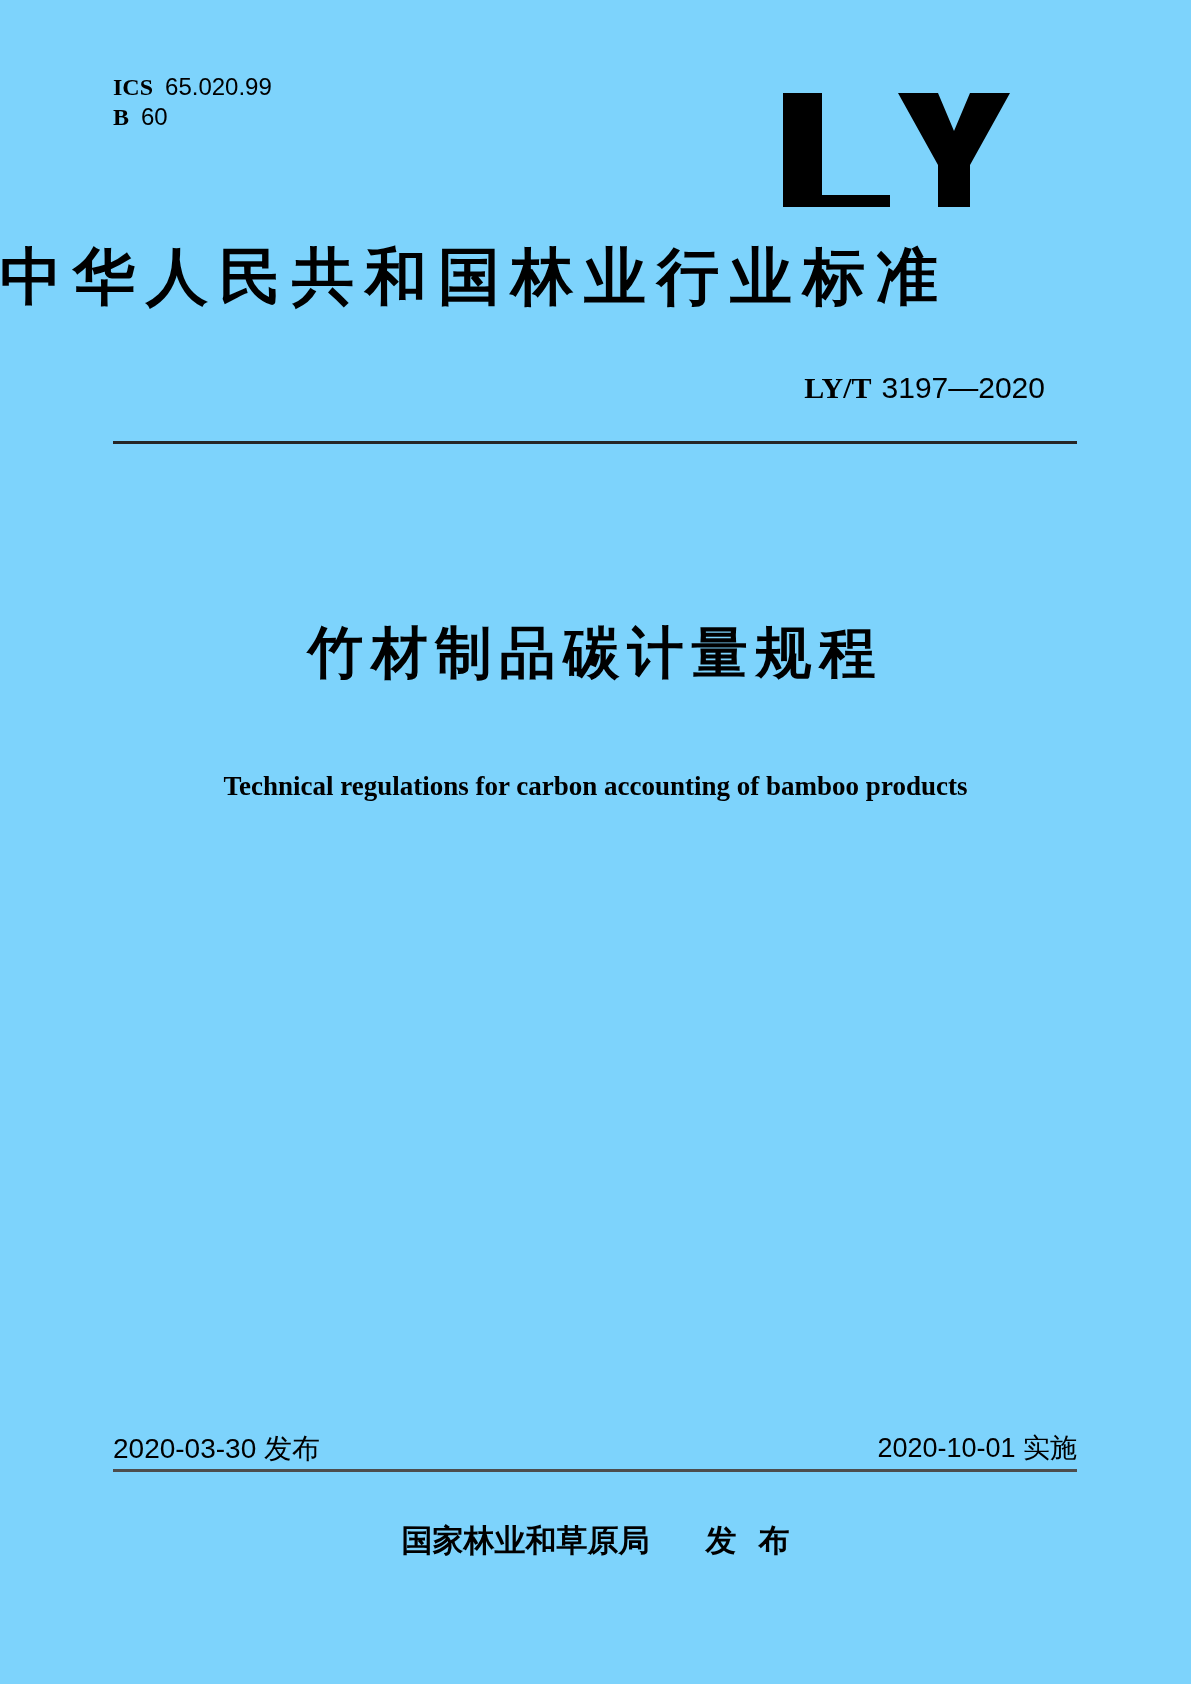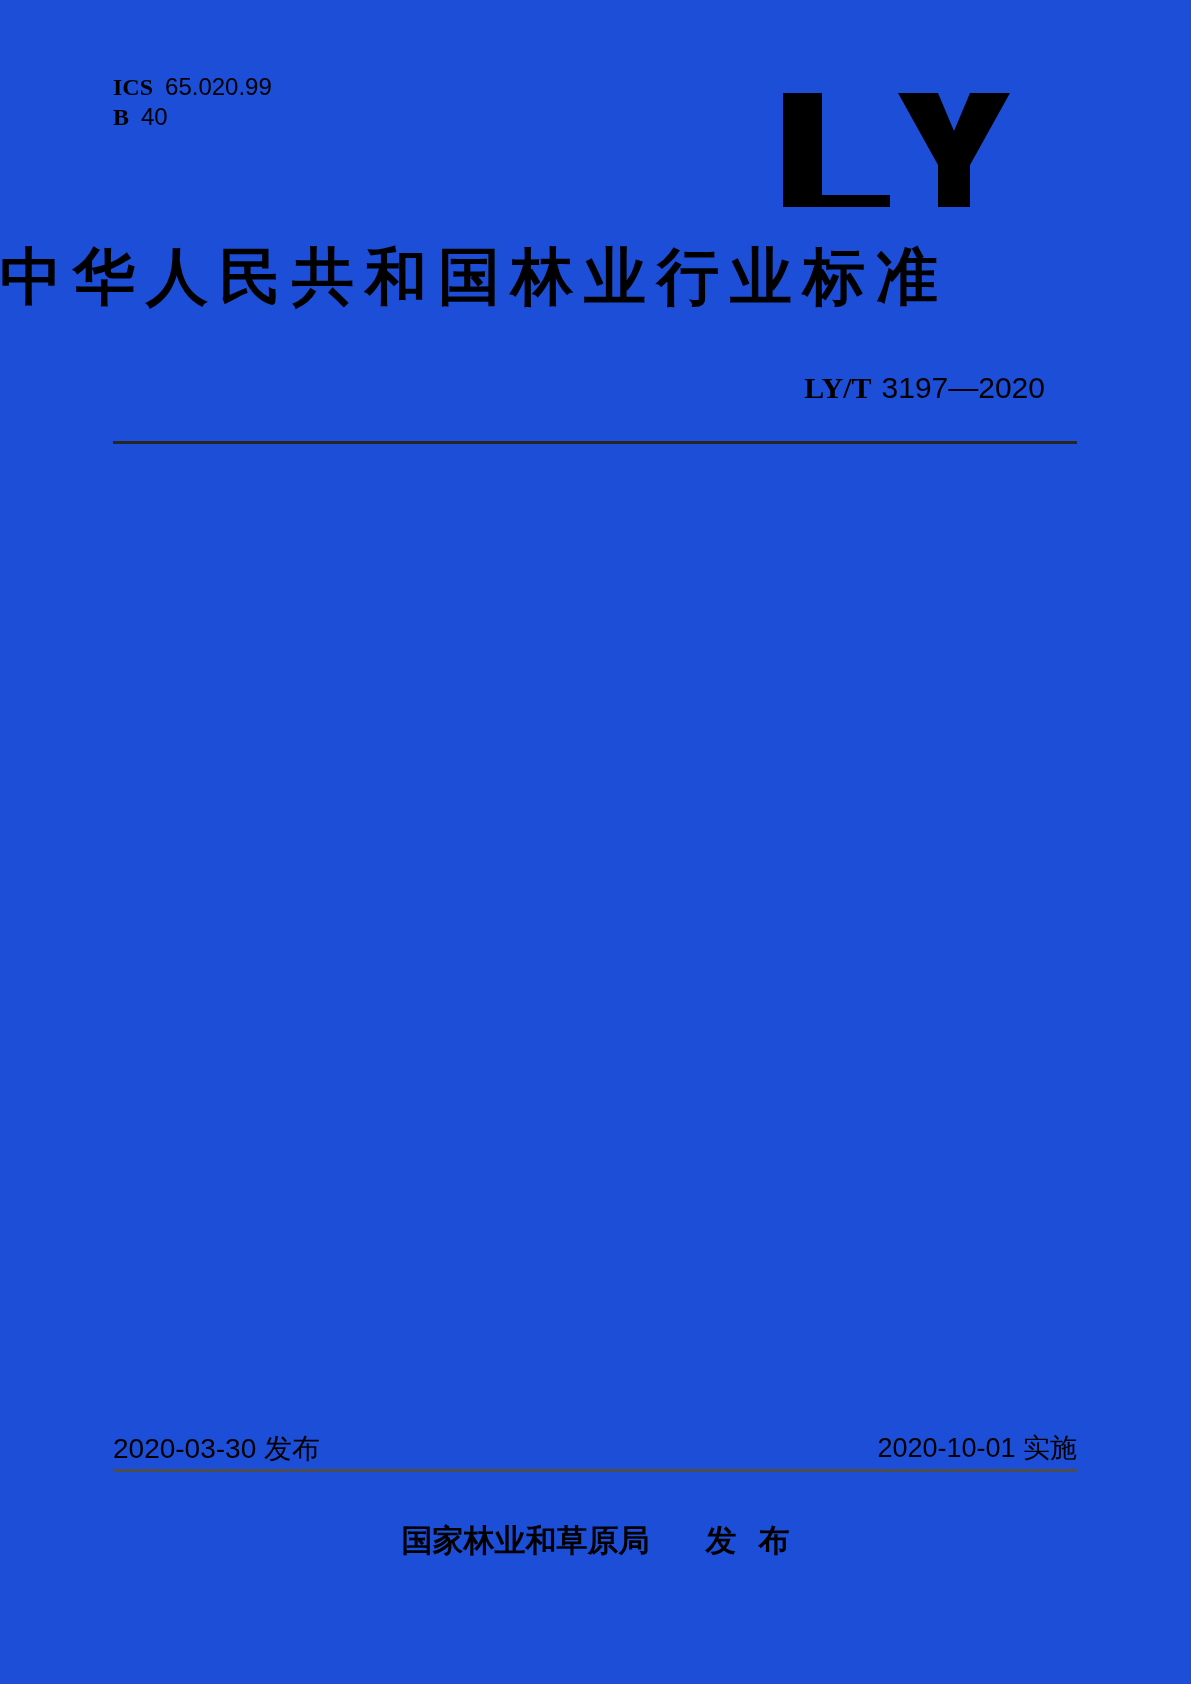--- a/index.html
+++ b/index.html
@@ -6,21 +6,21 @@
     --text:#000000;
     --rule-top:#262626;
     --rule-bottom:#4d4d4d;
   }
   html,body{margin:0;padding:0;background:#e8e8e8;}
   .page{
     position:relative;
     width:1191px;
     height:1684px;
     margin:0 auto;
-    background:#1d4ed8;
+    background:#7dd3fc;
     color:var(--text);
     font-family:"Liberation Sans", sans-serif;
     overflow:hidden;
   }
   .serif{font-family:"Liberation Serif", serif;}
   .bold{font-weight:bold;}
 
   
   .ics-block{
     position:absolute;
@@ -126,39 +126,41 @@
 </head>
 <body>
 
 <div class="page">
 
   <div class="ics-block">
     <div>
       <span class="serif bold">ICS</span><span class="code-value">65.020.99</span>
     </div>
     <div>
-      <span class="serif bold">B</span><span class="code-value">40</span>
+      <span class="serif bold">B</span><span class="code-value">60</span>
     </div>
   </div>
 
   <div class="logo" aria-label="LY">
     <svg viewBox="0 0 227 114">
       <polygon points="0,0 39,0 39,102 107,102 107,114 0,114"></polygon>
       <polygon points="115,0 155,0 171,38 187,0 227,0 187,72 187,114 155,114 155,72"></polygon>
     </svg>
   </div>
 
   <div class="standard-type">中华人民共和国林业行业标准</div>
 
   <div class="standard-code">
     <span class="serif bold">LY/T</span><span class="code-number">3197—2020</span>
   </div>
 
   <div class="rule rule-top"></div>
 
+  <div class="doc-title-zh">竹材制品碳计量规程</div>
+  <div class="doc-title-en">Technical regulations for carbon accounting of bamboo products</div>
 
   <div class="date-issue">2020-03-30 发布</div>
   <div class="date-implement">2020-10-01 实施</div>
 
   <div class="rule rule-bottom"></div>
 
   <div class="publisher-row">
     <span>国家林业和草原局</span><span class="issue-action">发布</span>
   </div>
 

